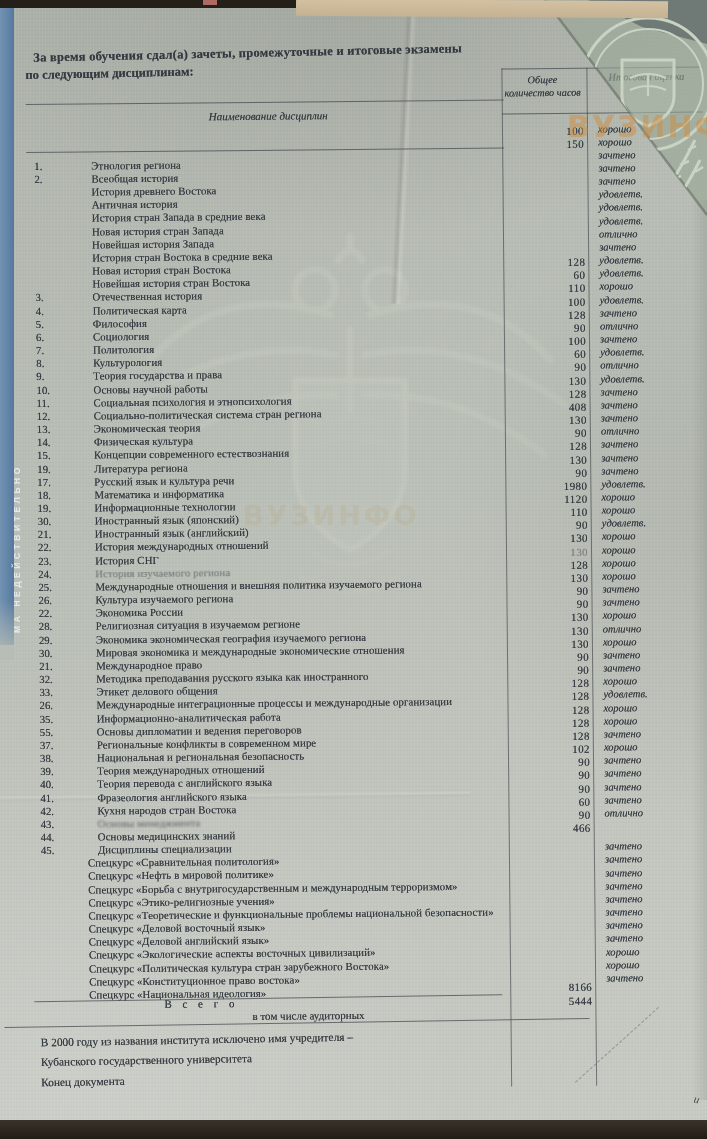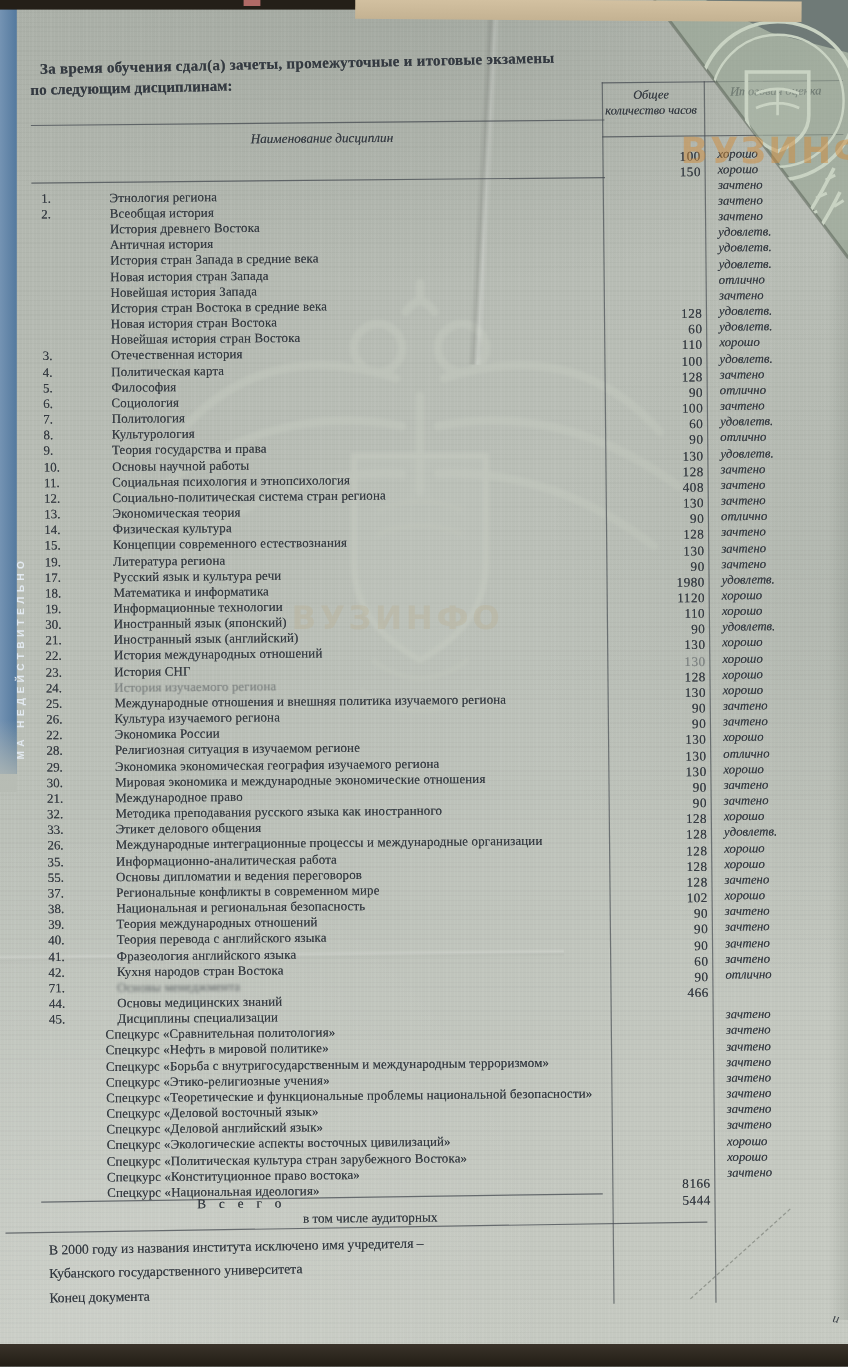--- a/index.html
+++ b/index.html
@@ -426,21 +426,21 @@
           <span class="rh">90</span>
           <span class="rg">зачтено</span>
         </div>
         <div class="row " style="top: 801.66px;">
           <span class="rn">42.</span>
           <span class="rt">Кухня народов стран Востока</span>
           <span class="rh">60</span>
           <span class="rg">зачтено</span>
         </div>
         <div class="row t-smudge" style="top: 814.82px;">
-          <span class="rn">71.</span>
+          <span class="rn">43.</span>
           <span class="rt">Основы менеджмента</span>
           <span class="rh">90</span>
           <span class="rg">отлично</span>
         </div>
         <div class="row " style="top: 827.98px;">
           <span class="rn">44.</span>
           <span class="rt">Основы медицинских знаний</span>
           <span class="rh">466</span>
           <span class="rg"></span>
         </div>

